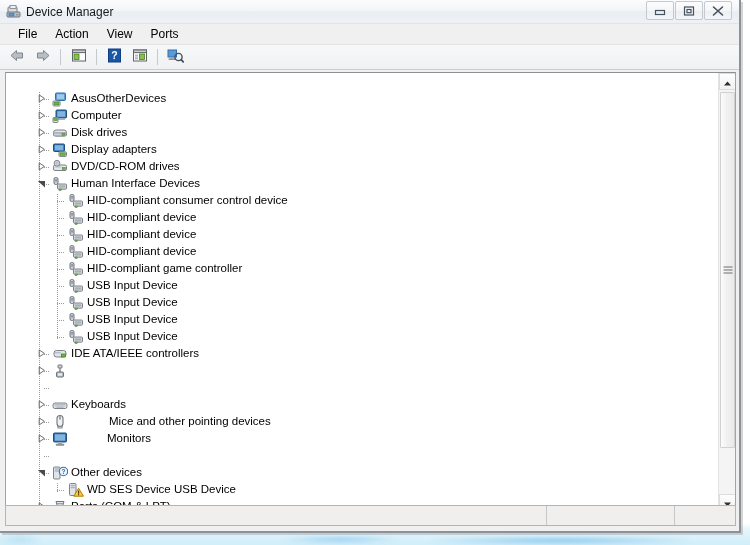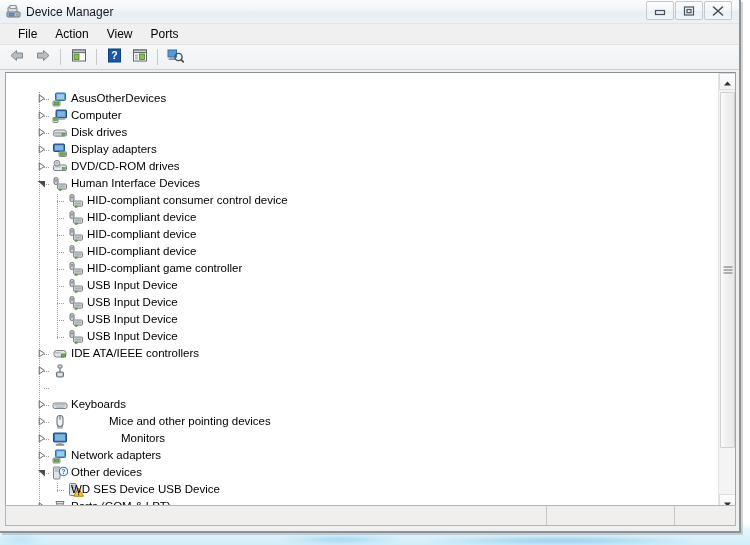--- a/index.html
+++ b/index.html
@@ -603,35 +603,21 @@
             <svg width="9" height="9" viewBox="0 0 9 9">
               <path d="M2.2 0.9 L7.4 4.4 L2.2 7.9 Z" fill="none" stroke="#6e6e6e" stroke-width="1"></path>
             </svg>
           </span>
           <span class="row-icon" style="left:46px;"><svg width="16" height="16" viewBox="0 0 16 16">
               <rect x="1.5" y="2" width="13" height="9" rx="1" fill="#2f6fae" stroke="#1e4f80" stroke-width="1"></rect>
               <rect x="2.9" y="3.3" width="10.2" height="6.4" fill="#82b5de"></rect>
               <rect x="6" y="11" width="4" height="2" fill="#aab1b8"></rect>
               <rect x="4" y="13" width="8" height="1.4" rx=".5" fill="#9aa1a8" stroke="#6f757b" stroke-width=".5"></rect>
             </svg></span>
-          <span class="row-label" style="left:79px;padding-left:36px;">Monitors</span>
-        </div>
-        <div class="row" style="top:374px; position:absolute; left:0; right:0;">
-          <span class="twisty" style="left:29px;">
-            <svg width="9" height="9" viewBox="0 0 9 9">
-              <path d="M2.2 0.9 L7.4 4.4 L2.2 7.9 Z" fill="none" stroke="#6e6e6e" stroke-width="1"></path>
-            </svg>
-          </span>
-          <span class="row-icon" style="left:46px;"><svg width="16" height="16" viewBox="0 0 16 16">
-              <rect x="3.5" y="2" width="10" height="7.5" rx="1" fill="#5b9bd5" stroke="#2f6fae" stroke-width="1"></rect>
-              <rect x="5" y="3.3" width="7" height="4.9" fill="#9fcbea"></rect>
-              <rect x="1" y="10" width="7" height="5" rx="1" fill="#dfe4e9" stroke="#7d838a" stroke-width="1"></rect>
-              <rect x="2.2" y="11.2" width="4.6" height="2.6" fill="#6bb83f" stroke="#3f7c22" stroke-width=".6"></rect>
-            </svg></span>
-          <span class="row-label" style="left:65px;">Network adapters</span>
+          <span class="row-label" style="left:65px;padding-left:36px;">Monitors</span>
         </div>
         <div class="row" style="top:391px; position:absolute; left:0; right:0;">
           <span class="twisty" style="left:29px;">
             <svg width="9" height="9" viewBox="0 0 9 9">
               <path d="M0.8 2 L8 2 L8 8.6 Z" fill="#4a4a4a"></path>
             </svg>
           </span>
           <span class="row-icon" style="left:46px;"><svg width="16" height="16" viewBox="0 0 16 16">
               <rect x="1.5" y="2" width="6.5" height="12" rx="1" fill="#dfe4e9" stroke="#7d838a" stroke-width="1"></rect>
               <rect x="2.8" y="3.4" width="4" height="1.3" fill="#aab1b8"></rect>
@@ -643,21 +629,21 @@
         </div>
         <div class="row" style="top:408px; position:absolute; left:0; right:0;">
           <span class="row-icon" style="left:62px;"><svg width="16" height="16" viewBox="0 0 16 16">
               <rect x="1.5" y="1.5" width="6.5" height="12" rx="1" fill="#dfe4e9" stroke="#7d838a" stroke-width="1"></rect>
               <rect x="2.8" y="2.9" width="4" height="1.3" fill="#aab1b8"></rect>
               <rect x="2.8" y="4.9" width="4" height="1.3" fill="#aab1b8"></rect>
               <path d="M10.6 6.2 L15.4 14.2 L5.8 14.2 Z" fill="#ffc83d" stroke="#b07c00" stroke-width="1" stroke-linejoin="round"></path>
               <rect x="10.05" y="8.7" width="1.1" height="3" fill="#3a2d00"></rect>
               <rect x="10.05" y="12.2" width="1.1" height="1.1" fill="#3a2d00"></rect>
             </svg></span>
-          <span class="row-label" style="left:65px;text-align:right;">WD SES Device USB Device</span>
+          <span class="row-label" style="left:81px;text-align:right;">WD SES Device USB Device</span>
         </div>
         <div class="row" style="top:425px; position:absolute; left:0; right:0;">
           <span class="twisty" style="left:29px;">
             <svg width="9" height="9" viewBox="0 0 9 9">
               <path d="M2.2 0.9 L7.4 4.4 L2.2 7.9 Z" fill="none" stroke="#6e6e6e" stroke-width="1"></path>
             </svg>
           </span>
           <span class="row-icon" style="left:46px;"><svg width="16" height="16" viewBox="0 0 16 16">
               <path d="M4 2.5 L12 2.5 L10.5 7.5 L5.5 7.5 Z" fill="#e2e6ea" stroke="#6f757b" stroke-width="1"></path>
               <rect x="5" y="4" width="6" height="1.3" fill="#9aa1a8"></rect>

